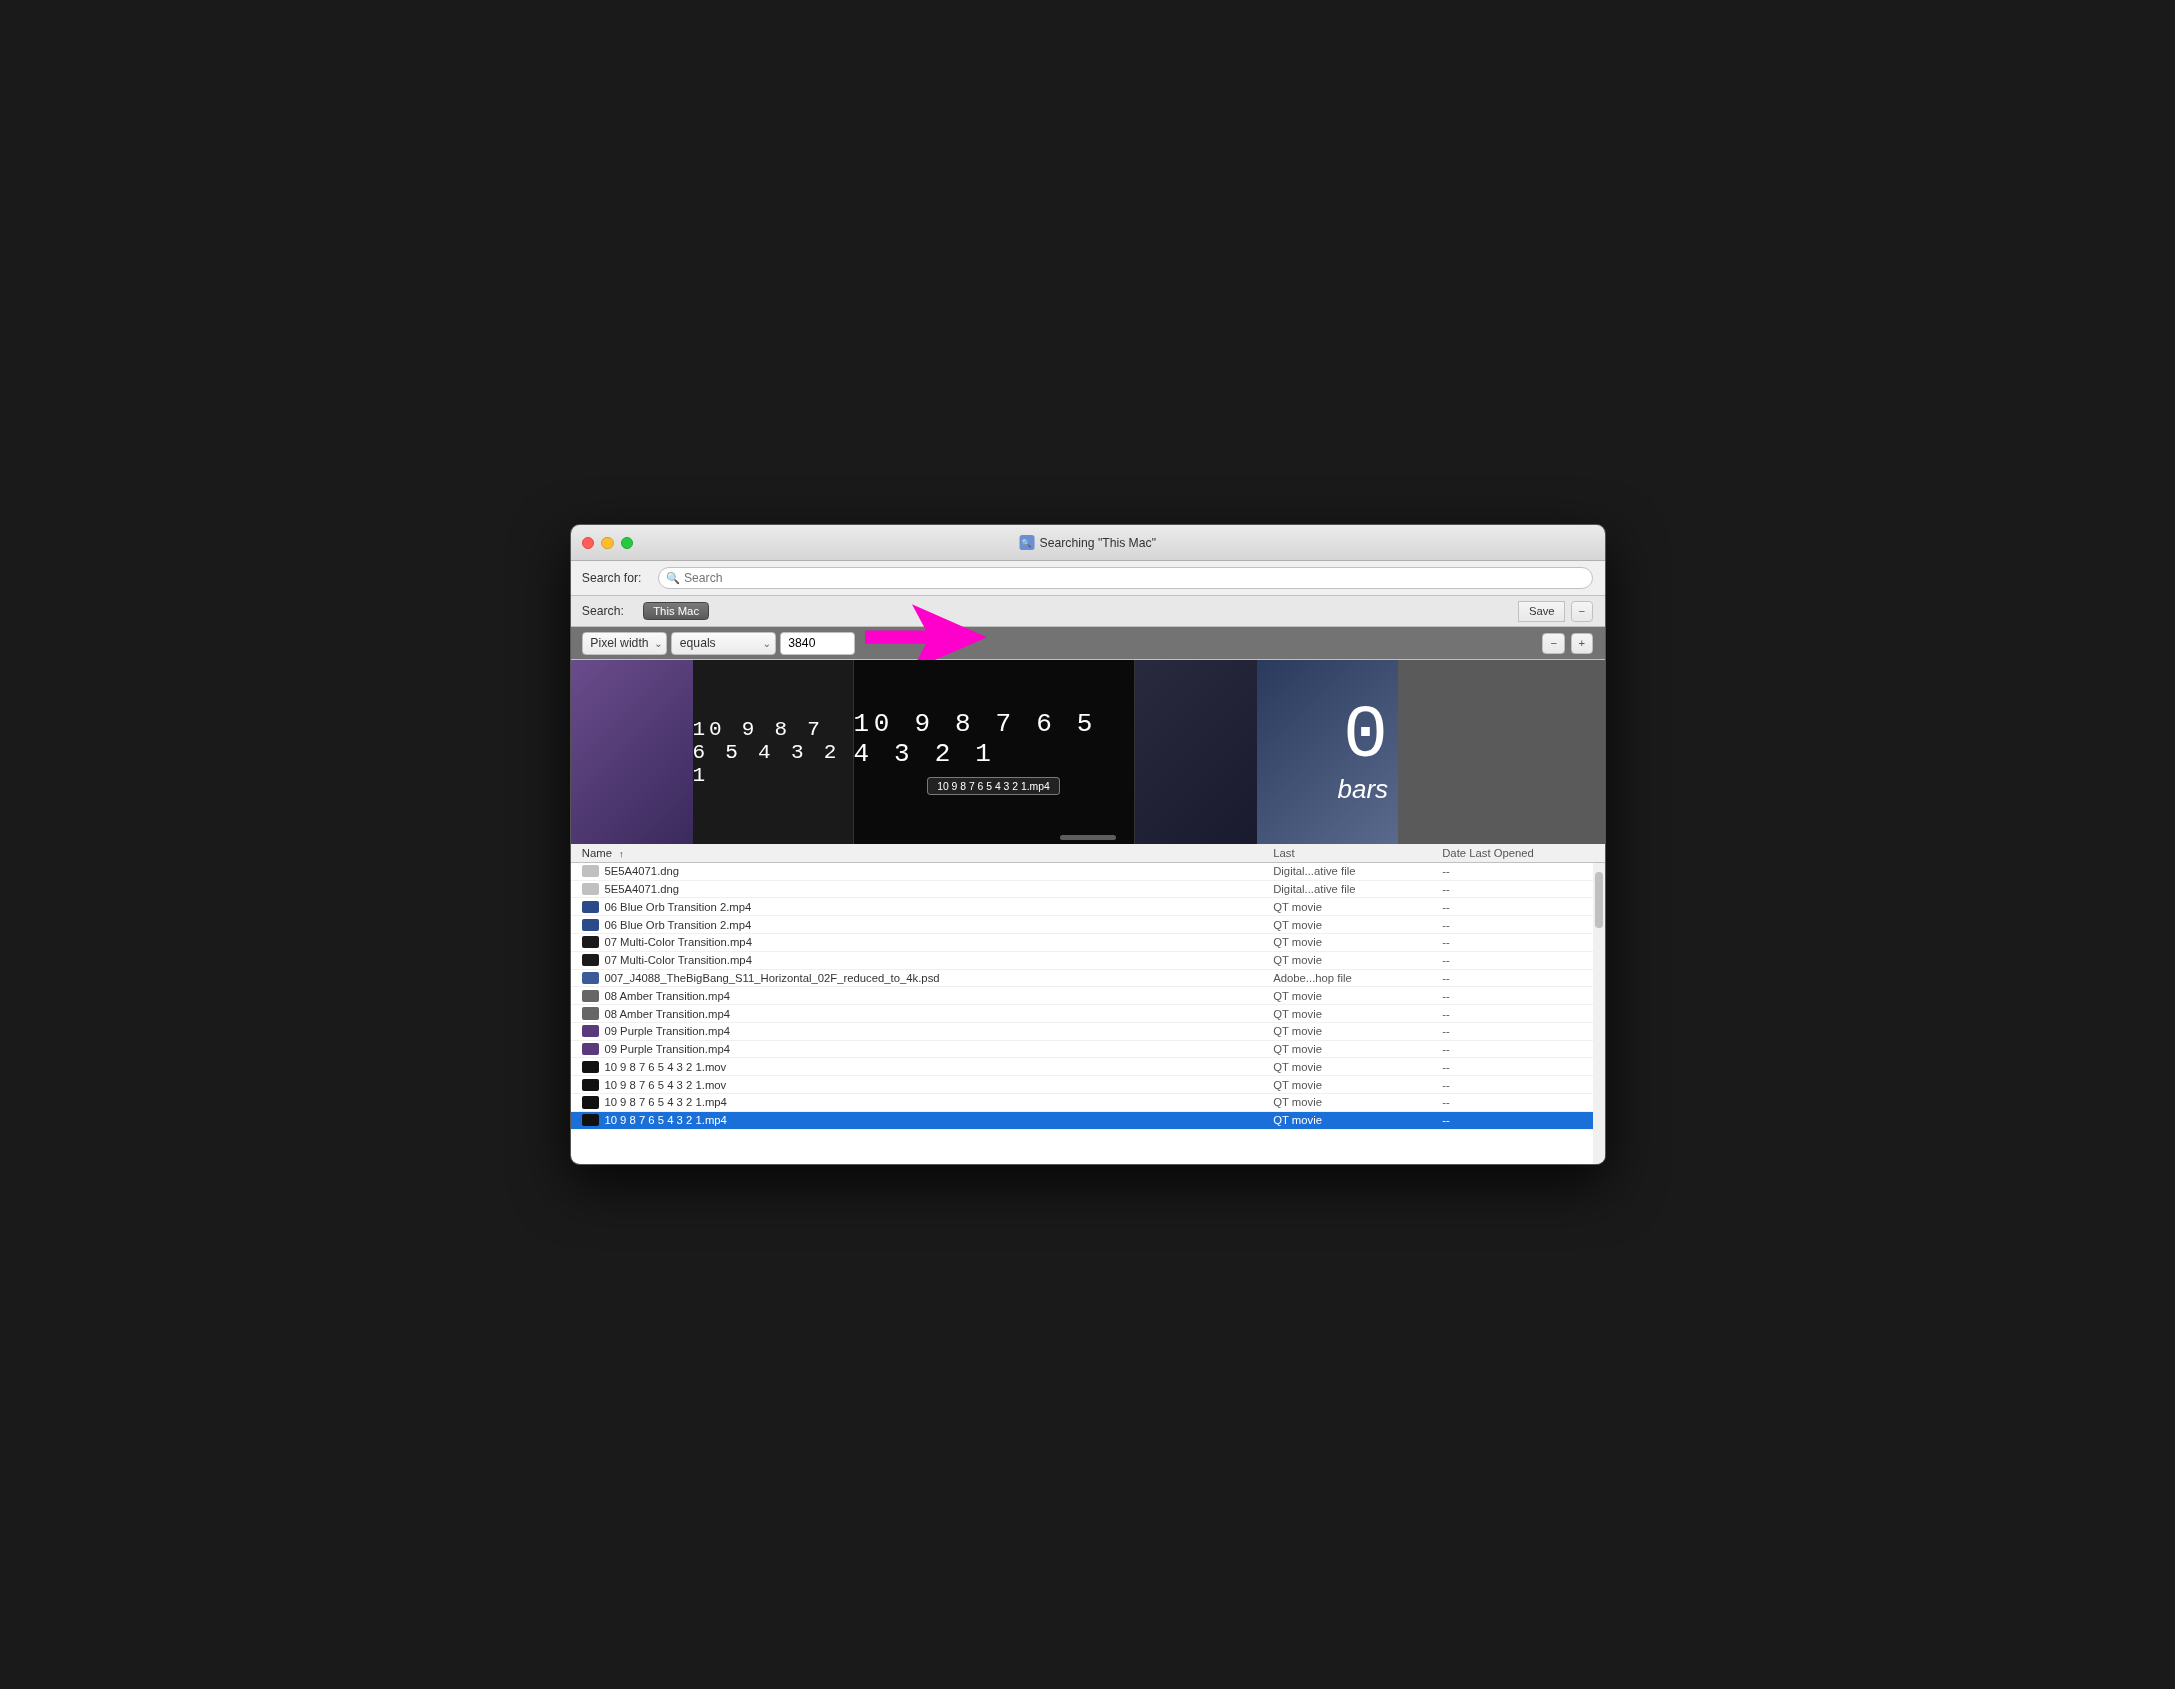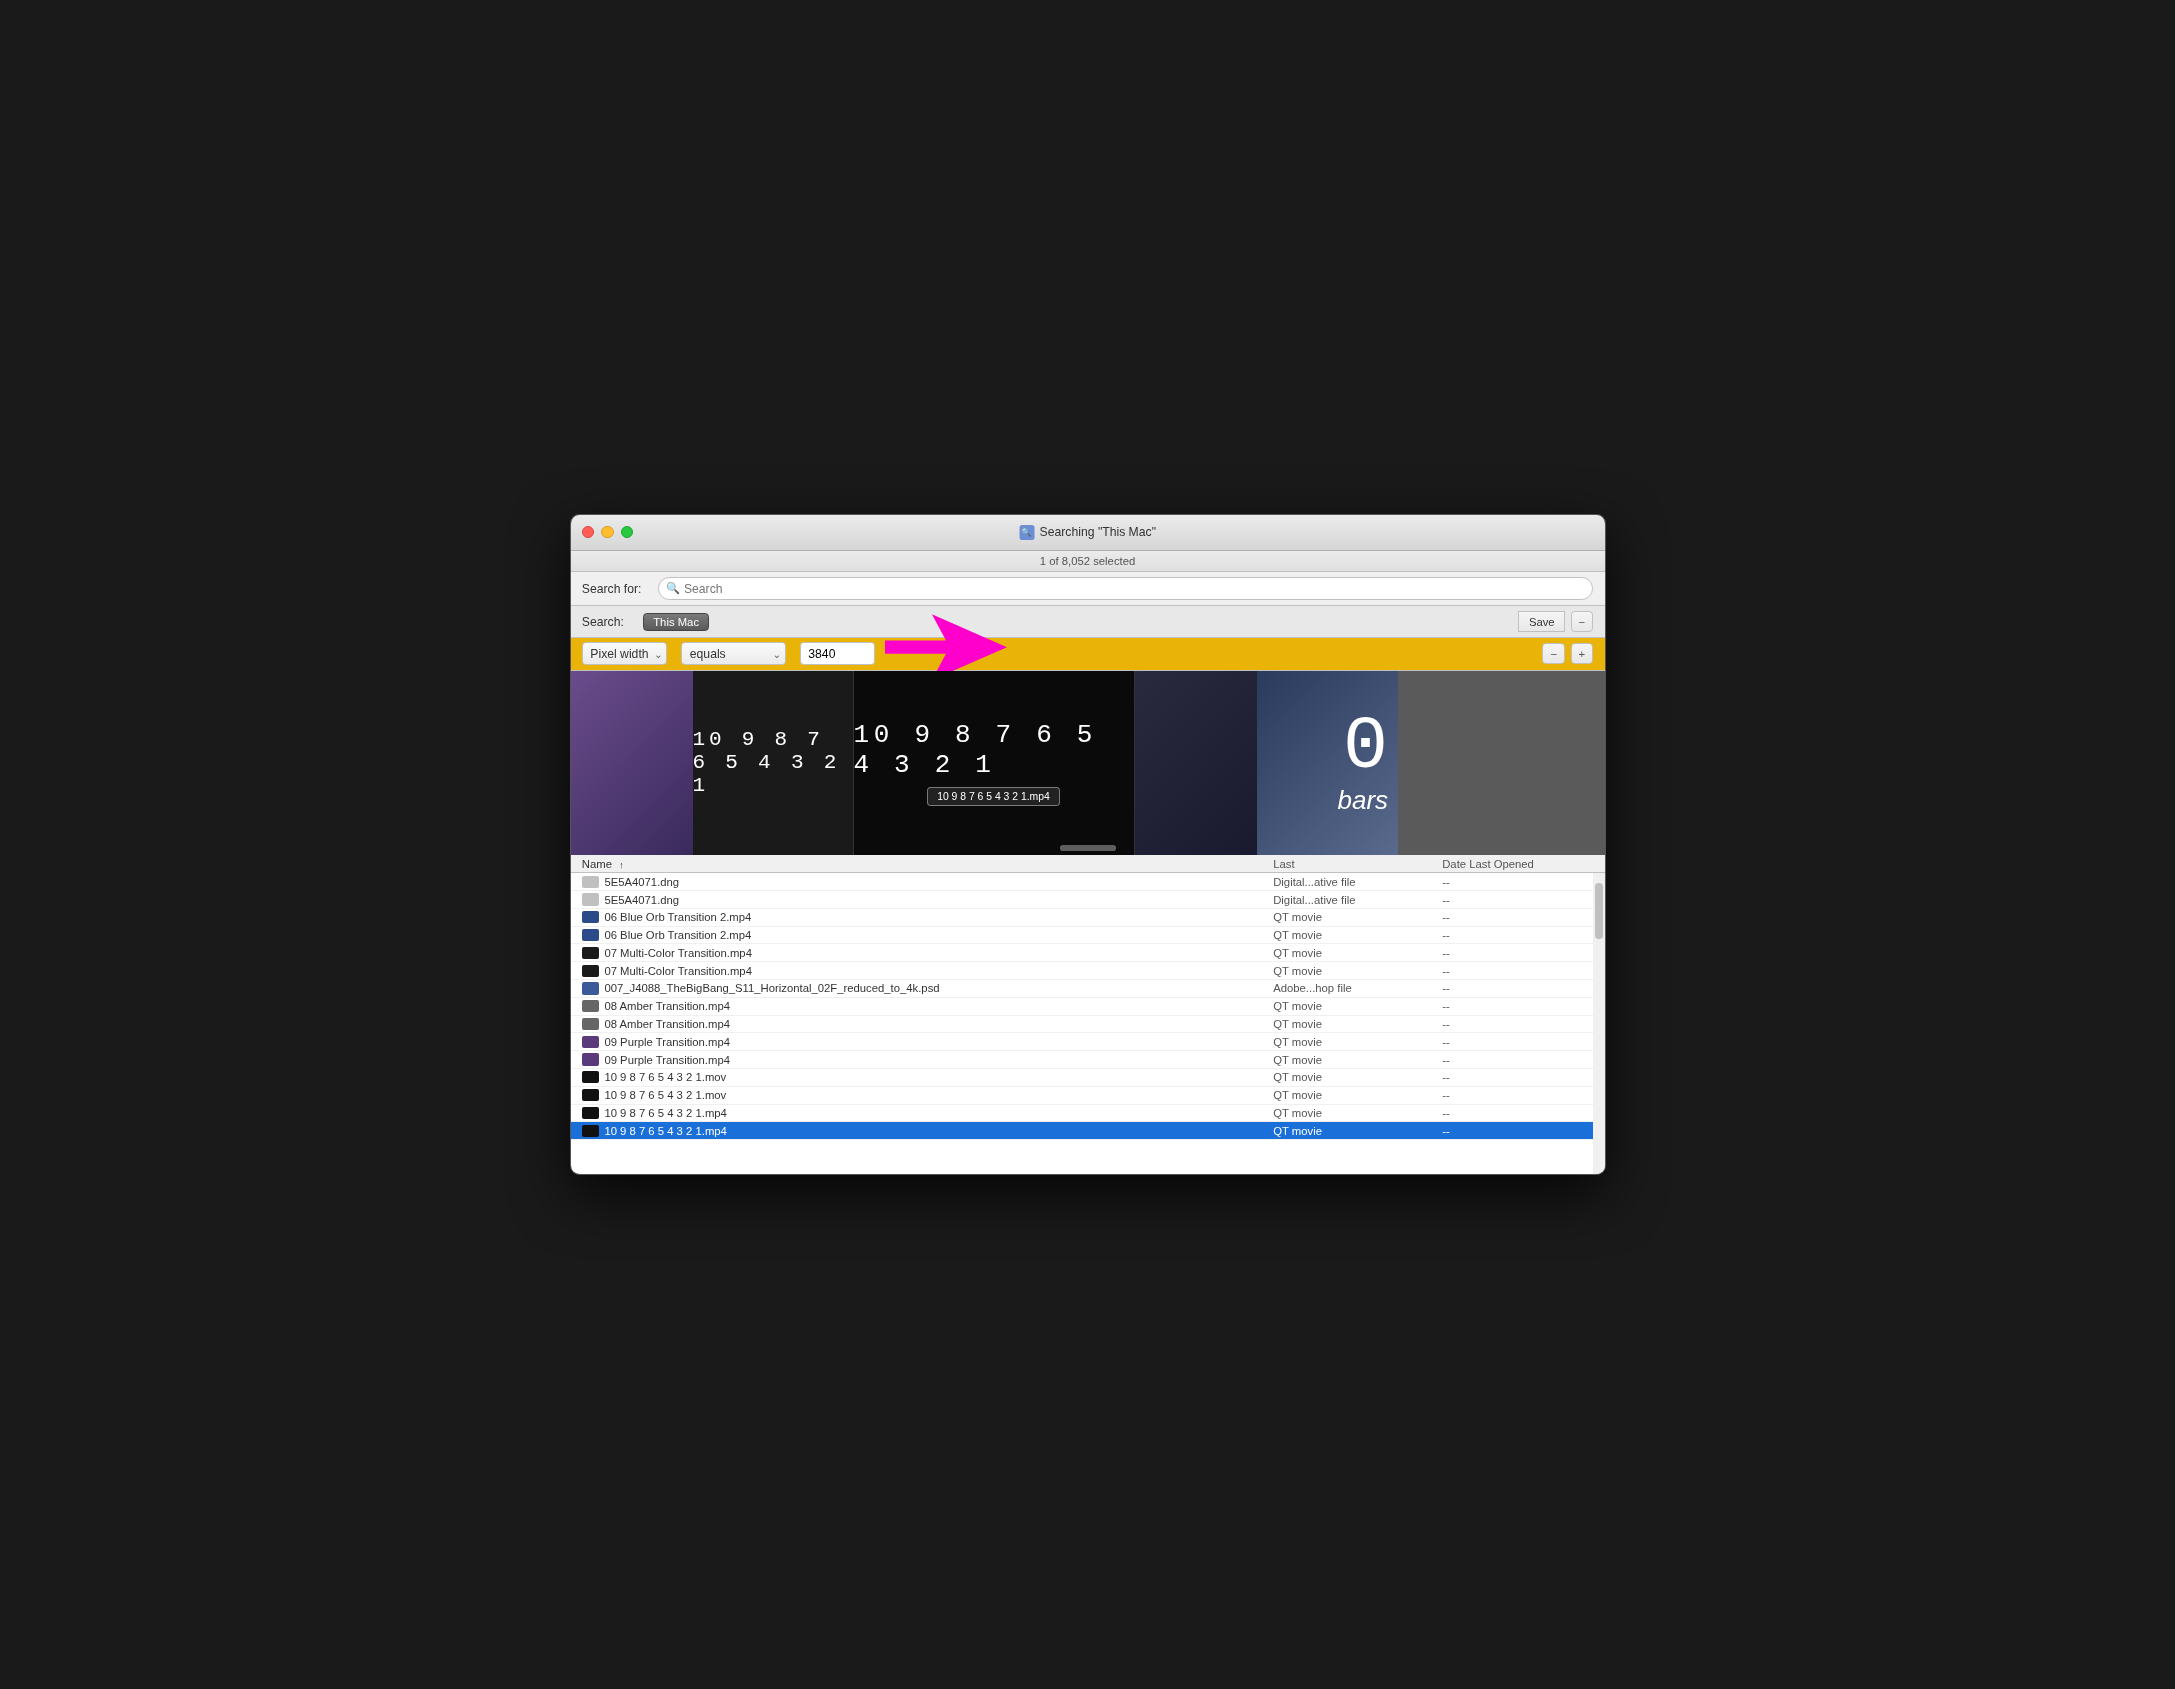--- a/index.html
+++ b/index.html
@@ -163,26 +163,26 @@
       height: 21px;
       display: flex;
       align-items: center;
       justify-content: center;
       cursor: pointer;
       font-size: 11.3px;
       color: #555;
     }
     
     .filter-row {
-      background: #eab308;
+      background: #737373;
       border-bottom: 0.9px solid #c0c0c0;
       padding: 4.7px 11.3px;
       display: flex;
       align-items: center;
-      gap: 14px;
+      gap: 4px;
     }
     .filter-select {
       height: 22.6px;
       border: 0.9px solid #c0c0c0;
       border-radius: 3.8px;
       background: linear-gradient(to bottom, #fafafa, #ebebeb);
       font-size: 12.2px;
       padding: 0 17px 0 7.5px;
       appearance: none;
       -webkit-appearance: none;
@@ -450,23 +450,20 @@
       <div class="traffic-light tl-close"></div>
       <div class="traffic-light tl-minimize"></div>
       <div class="traffic-light tl-maximize"></div>
     </div>
     <div class="title-bar-center">
       <span class="title-icon">🔍</span>
       <span>Searching "This Mac"</span>
     </div>
   </div>
 
-  <div class="subtitle-bar">
-    <span>1 of 8,052 selected</span>
-  </div>
 
   <div class="search-toolbar">
     <span class="search-label">Search for:</span>
     <div class="search-input-wrapper">
       <span class="search-icon-inside">🔍</span>
       <input type="text" class="search-input" placeholder="Search" style="">
     </div>
   </div>
 
   <div class="scope-bar">

